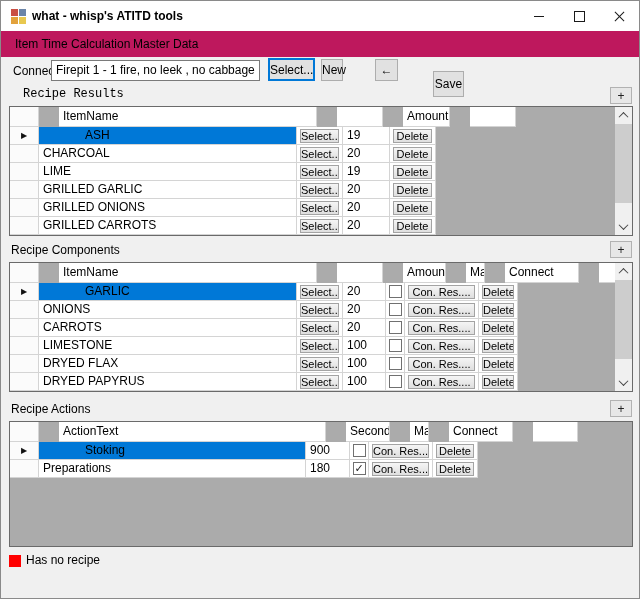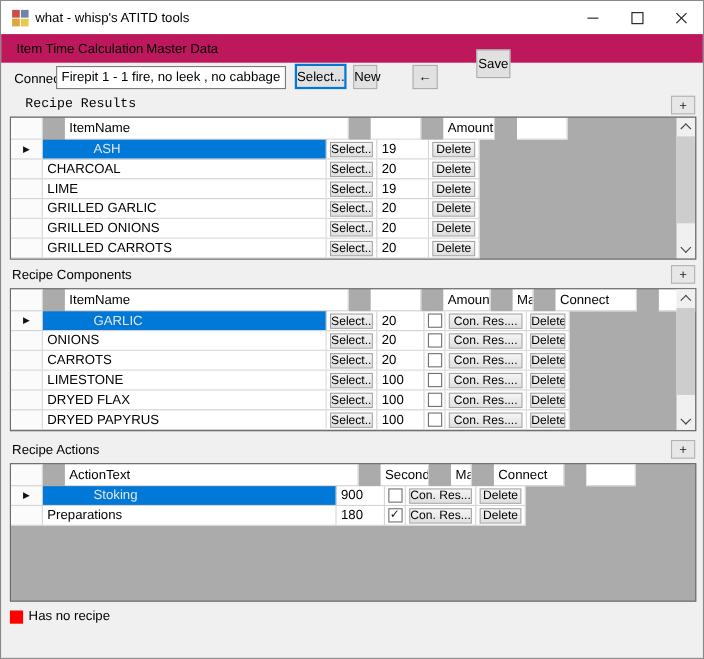--- a/index.html
+++ b/index.html
@@ -1,20 +1,20 @@
 <!DOCTYPE html>
 <html><head>
 <meta charset="utf-8">
 <style>
   html,body{margin:0;padding:0;}
   body{width:640px;height:599px;position:relative;font-family:"Liberation Sans",sans-serif;font-size:12px;color:#000;background:#f0f0f0;}
   .window{position:absolute;inset:0;border:1px solid #8a8a8a;box-sizing:border-box;background:#f0f0f0;overflow:hidden;}
 
   
-  .titlebar{position:absolute;left:0;top:0;right:0;height:30px;background:#ffffff;}
+  .titlebar{position:absolute;left:0;top:0;right:0;height:30px;background:#ffffff;font-weight:bold;}
   .app-icon{position:absolute;left:9px;top:7px;width:16px;height:16px;}
   .app-icon .q{position:absolute;width:7px;height:7px;}
   .q1{left:1px;top:1px;background:#c94f44;}
   .q2{left:9px;top:1px;background:#6b84a8;}
   .q3{left:1px;top:9px;background:#e2a23c;}
   .q4{left:9px;top:9px;background:#e8c84f;}
   .title-text{position:absolute;left:31px;top:0;line-height:30px;font-size:12px;}
   .caption{position:absolute;right:0;top:0;height:30px;display:flex;}
   .cap-btn{width:40px;height:30px;display:flex;align-items:center;justify-content:center;}
   .gl-min{width:10px;height:0;border-top:1px solid #1a1a1a;}
@@ -37,21 +37,21 @@
 
   
   .grid{position:absolute;left:8px;width:624px;background:#ababab;border:1px solid #6a6a6a;box-sizing:border-box;overflow:hidden;}
   .g-row{display:flex;height:18px;}
   .g-head{height:20px;gap:20px;}
   .c{box-sizing:border-box;height:100%;background:#fff;border-right:1px solid #d4d4d4;border-bottom:1px solid #d4d4d4;overflow:hidden;white-space:nowrap;padding:0 0 0 4px;line-height:17px;flex:none;font-size:12px;}
   .g-head .c{line-height:19px;}
   .c.center{padding:0;display:flex;align-items:center;justify-content:center;}
   .c.fill{background:transparent;border:none;flex:1;padding:0;}
   .c.rowsel{background:#fbfbfb;}
-  .selcell{background:#0078d7;color:#e5e5e5;padding-left:46px;}
+  .selcell{background:#0078d7;color:#000000;padding-left:46px;}
   .w-rowsel{width:29px;}
   .g1-item{width:258px;} .g1-selbtn{width:46px;} .g1-amt{width:47px;} .g1-del{width:46px;}
   .g2-item{width:258px;} .g2-selbtn{width:46px;} .g2-amt{width:43px;} .g2-ma{width:19px;} .g2-con{width:74px;} .g2-del{width:39px;}
   .g3-action{width:267px;} .g3-sec{width:44px;} .g3-ma{width:19px;} .g3-con{width:64px;} .g3-del{width:45px;}
   .cellbtn{flex:1;margin:2px 3px;background:linear-gradient(#f5f5f5,#dfdfdf);border:1px solid #a3a3a3;font-family:"Liberation Sans",sans-serif;font-size:11px;padding:0;color:#000;overflow:hidden;white-space:nowrap;}
   .arrow{font-size:8px;color:#111;line-height:17px;text-align:center;width:100%;}
   .cb{width:13px;height:13px;background:#fff;border:1px solid #707070;box-sizing:border-box;display:flex;align-items:center;justify-content:center;font-size:11px;line-height:11px;color:#1b1b1b;}
 
   
   .vscroll{position:absolute;top:0;right:0;bottom:0;width:17px;background:#f0f0f0;}
@@ -95,21 +95,21 @@
   <div class="menubar">
     <span class="menu-item" style="left:8px;">Item Time Calculation</span>
     <span class="menu-item" style="left:126px;">Master Data</span>
   </div>
 
   <span class="lbl" style="left:12px;top:63px;">Connect</span>
   <div class="textbox" style="left:50px;top:59px;width:209px;height:21px;">Firepit 1 - 1 fire, no leek , no cabbage</div>
   <button class="btn focused" style="left:267px;top:57px;width:47px;height:23px;">Select...</button>
   <button class="btn" style="left:320px;top:58px;width:22px;height:22px;">New</button>
   <button class="btn" style="left:374px;top:58px;width:23px;height:22px;">←</button>
-  <button class="btn" style="left:432px;top:44px;width:31px;height:26px;">Save</button>
+  <button class="btn" style="left:432px;top:70px;width:31px;height:26px;">Save</button>
 
   <span class="lbl" style="left:22px;top:86px;font-family:Liberation Mono, monospace;">Recipe Results</span>
   <button class="plusbtn" style="left:609px;top:86px;">+</button>
 
   <div class="grid" style="top:105px;height:130px;">
     <div class="g-row g-head">
       <div class="c rowsel w-rowsel"></div>
       <div class="c g1-item">ItemName</div>
       <div class="c g1-selbtn"></div>
       <div class="c g1-amt">Amount</div>

